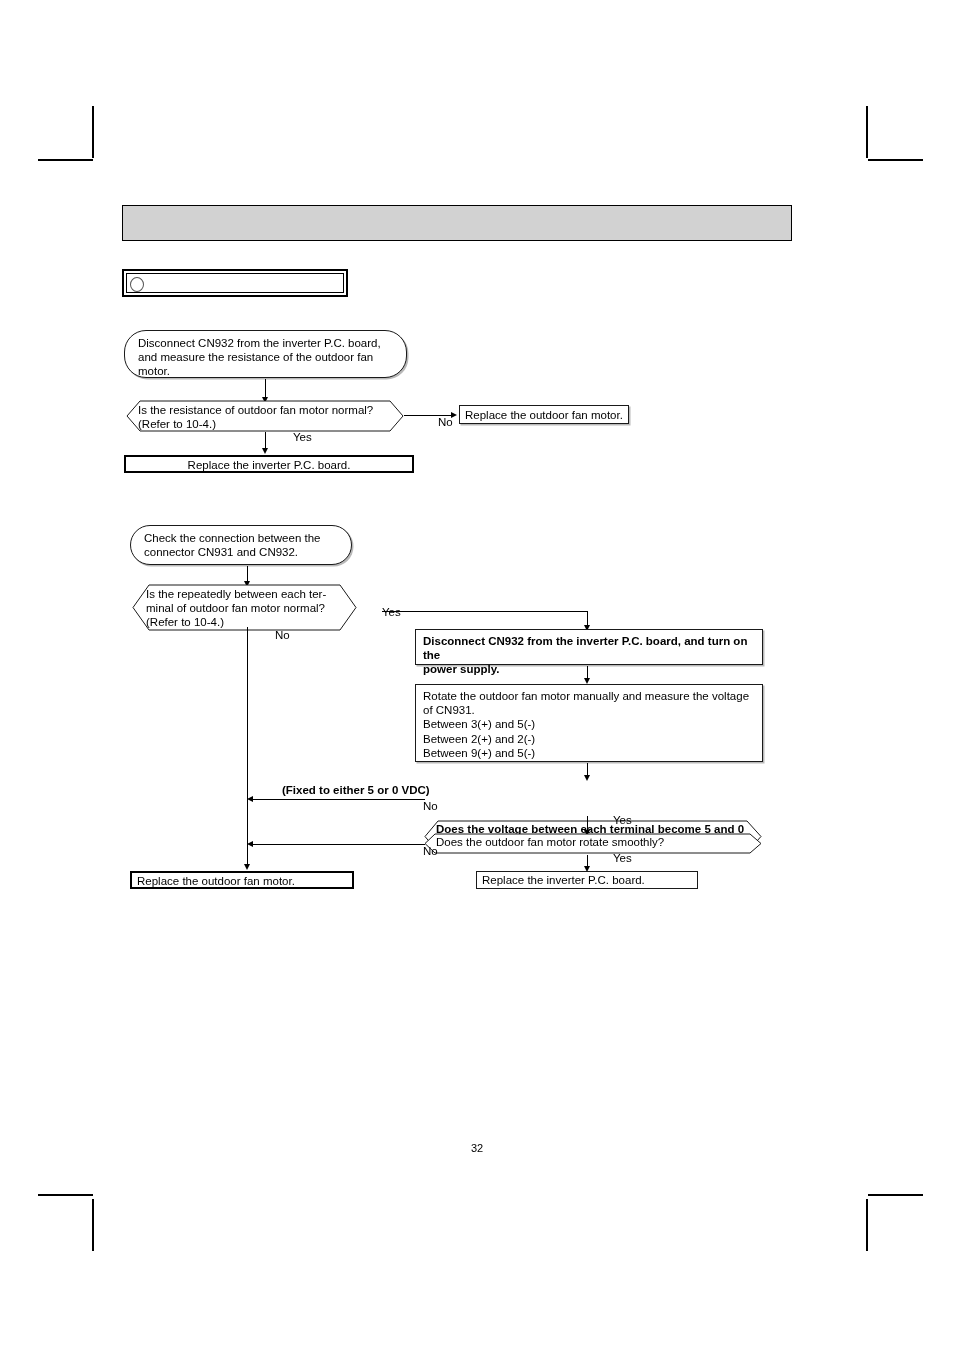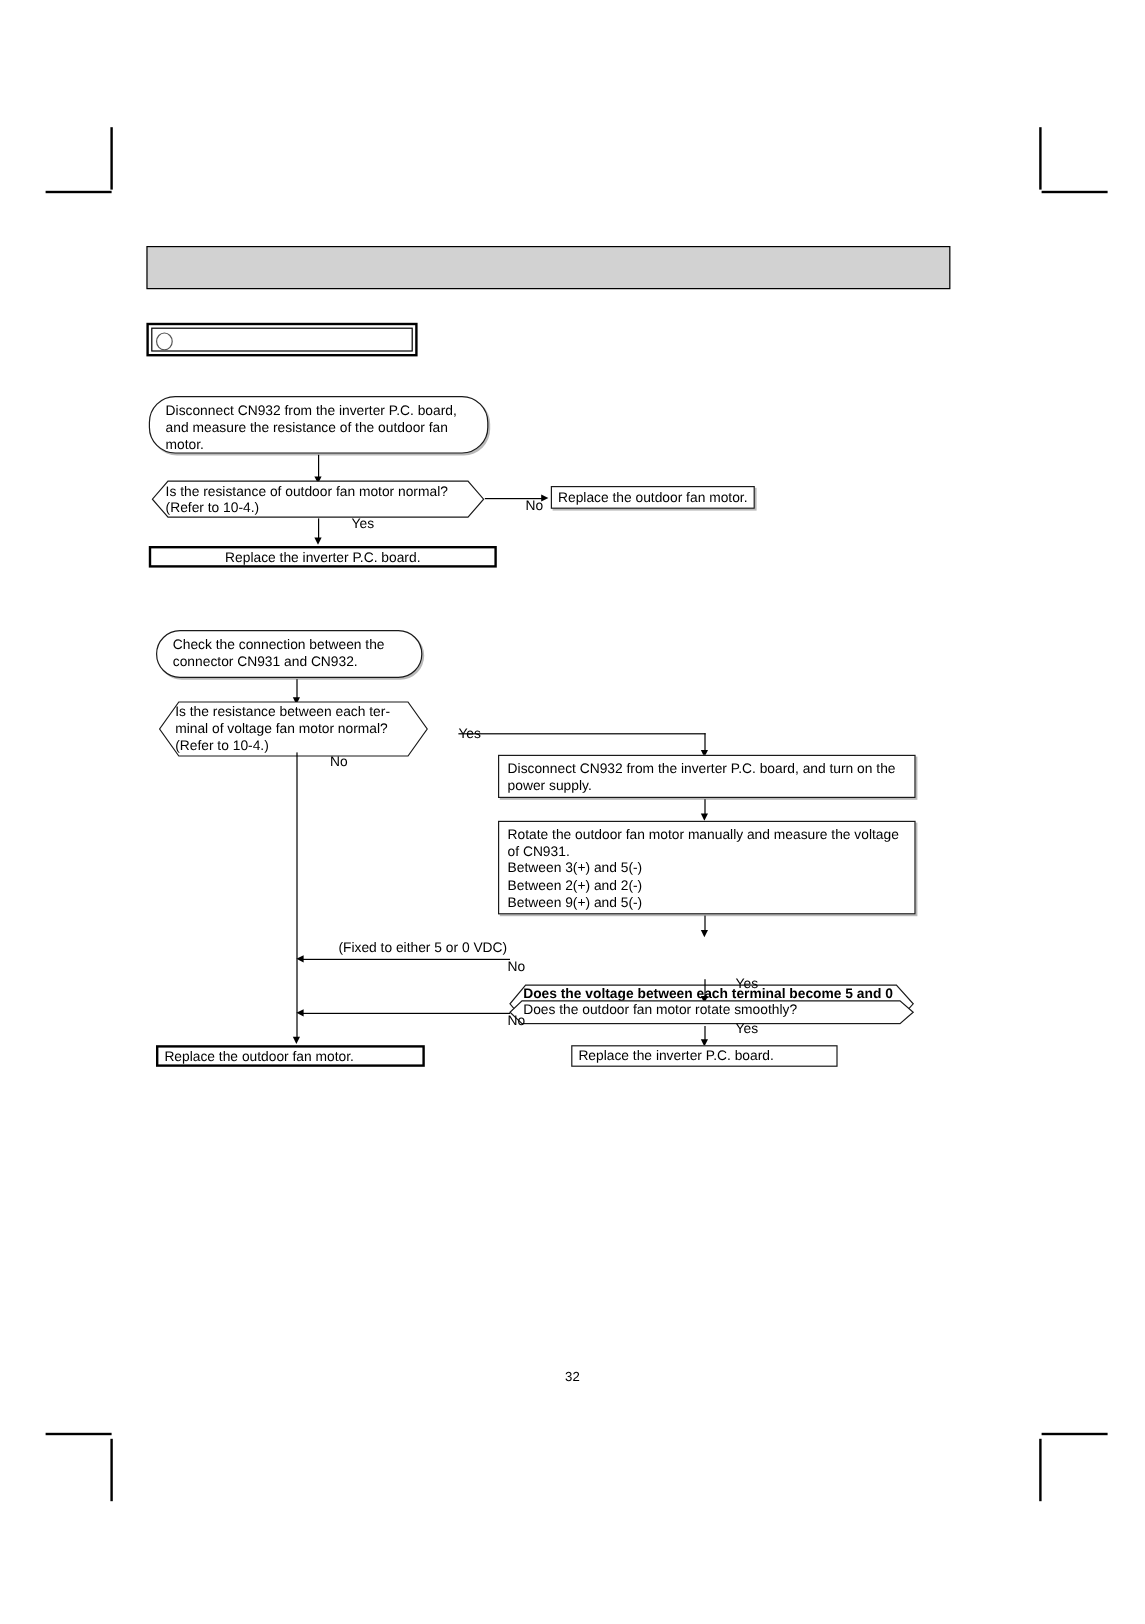--- a/index.html
+++ b/index.html
@@ -241,36 +241,36 @@
   </div>
 
   <div class="ln ln-v" style="left:247px; top:566px; height:16px;"></div>
   <div class="arrow-down" style="left:244px; top:581px;"></div>
 
   <div class="hexwrap" style="left:132px; top:584px; width:225px; height:47px;">
     <svg width="225" height="47" viewBox="0 0 225 47">
       <polygon points="17,1 208,1 224,23.5 208,46 17,46 1,23.5" fill="#ffffff" stroke="#1a1a1a" stroke-width="1"></polygon>
     </svg>
     <div class="hextext" style="left:14px; top:3px; width:198px;">
-      <div>Is the resistance between each ter-</div>
-      <div>minal of voltage fan motor normal?</div>
+      <div>Is the repeatedly between each ter-</div>
+      <div>minal of outdoor fan motor normal?</div>
       <div>(Refer to 10-4.)</div>
     </div>
   </div>
 
   <div class="ln ln-h" style="left:382px; top:611px; width:206px;"></div>
   <div class="ln ln-v" style="left:587px; top:611px; height:15px;"></div>
   <div class="arrow-down" style="left:584px; top:625px;"></div>
   <div class="edge-label" style="left:358px; top:606px;">Yes</div>
 
   <div class="ln ln-v" style="left:247px; top:627px; height:240px;"></div>
   <div class="arrow-down" style="left:244px; top:864px;"></div>
   <div class="edge-label" style="left:251px; top:629px;">No</div>
 
-  <div class="node process-thin" style="left:415px; top:629px; width:348px; height:36px;">
+  <div class="node process-thin" style="left:415px; top:629px; width:348px; height:36px;font-weight:bold;">
     <div>Disconnect CN932 from the inverter P.C. board, and turn on the</div>
     <div>power supply.</div>
   </div>
 
   <div class="ln ln-v" style="left:587px; top:666px; height:13px;"></div>
   <div class="arrow-down" style="left:584px; top:678px;"></div>
 
   <div class="node process-thin" style="left:415px; top:684px; width:348px; height:78px;">
     <div>Rotate the outdoor fan motor manually and measure the voltage</div>
     <div>of CN931.</div>
@@ -288,21 +288,21 @@
     </svg>
     <div class="hextext" style="left:12px; top:2px; width:314px;">
       <div>Does the voltage between each terminal become 5 and 0</div>
       <div>VDC repeatedly?</div>
     </div>
   </div>
 
   <div class="ln ln-h" style="left:250px; top:799px; width:175px;"></div>
   <div class="arrow-left" style="left:247px; top:796px;"></div>
   <div class="edge-label" style="left:399px; top:800px;">No</div>
-  <div class="edge-label" style="left:258px; top:784px;">(Fixed to either 5 or 0 VDC)</div>
+  <div class="edge-label" style="left:258px; top:784px;font-weight:bold;">(Fixed to either 5 or 0 VDC)</div>
 
   <div class="ln ln-v" style="left:587px; top:816px; height:15px;"></div>
   <div class="arrow-down" style="left:584px; top:830px;"></div>
   <div class="edge-label" style="left:589px; top:814px;">Yes</div>
 
   <div class="hexwrap" style="left:424px; top:833px; width:338px; height:21px;">
     <svg width="338" height="21" viewBox="0 0 338 21">
       <polygon points="11,1 326,1 337,10.5 326,20 11,20 1,10.5" fill="#ffffff" stroke="#1a1a1a" stroke-width="1"></polygon>
     </svg>
     <div class="hextext" style="left:12px; top:2px; width:314px;">Does the outdoor fan motor rotate smoothly?</div>

